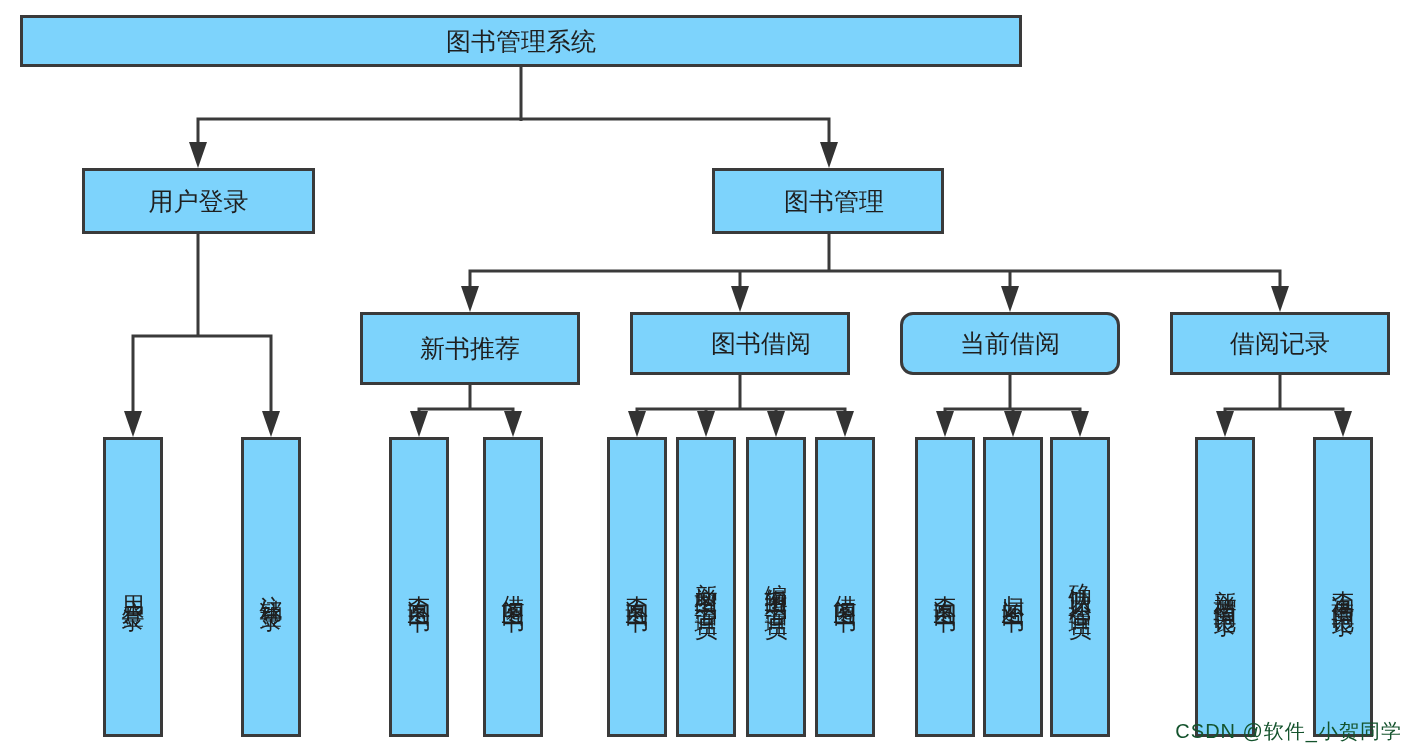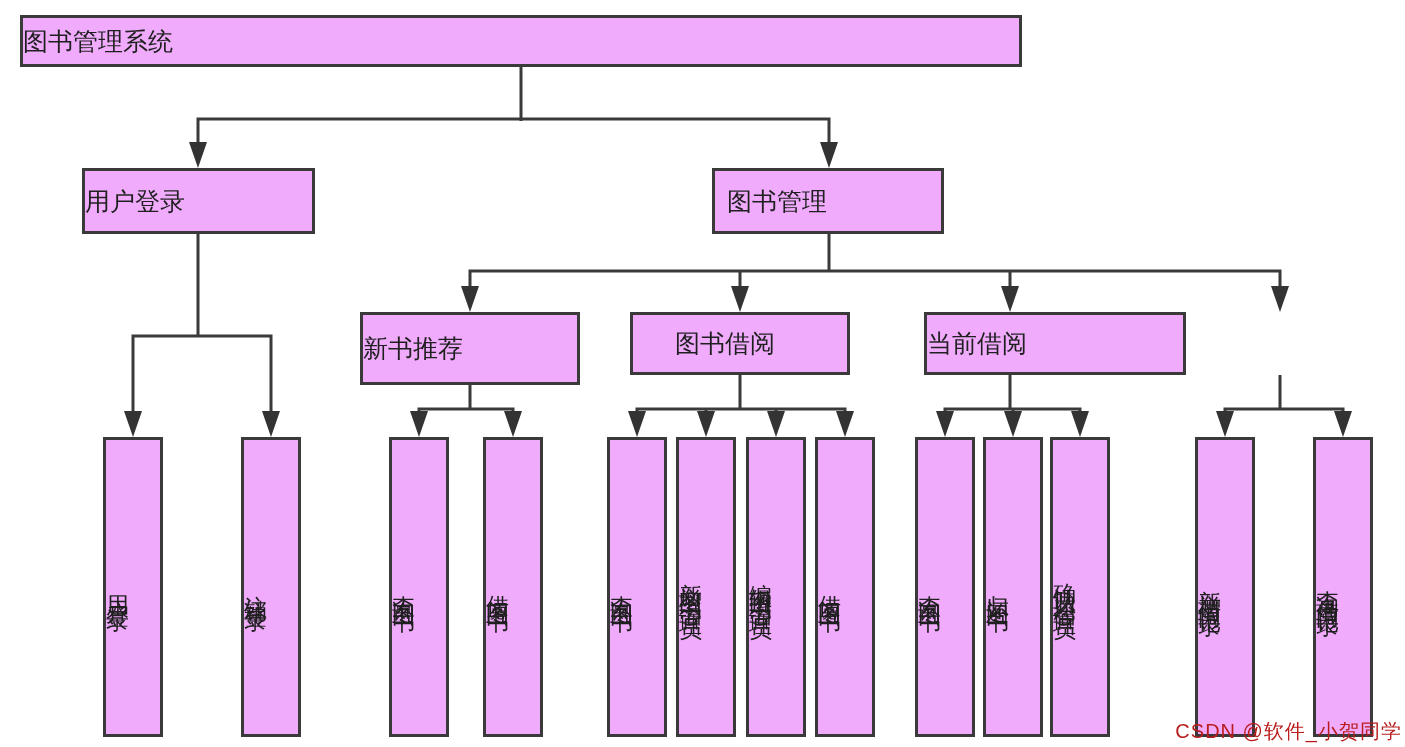--- a/index.html
+++ b/index.html
@@ -28,45 +28,45 @@
     stroke-width: 3;
     stroke-linejoin: miter;
   }
   .arrow {
     fill: #333333;
     stroke: none;
   }
   .box {
     position: absolute;
     box-sizing: border-box;
-    background: #f0abfc;
+    background: #7dd3fc;
     border: 3px solid #3a3a3a;
     display: flex;
     align-items: center;
-    justify-content: flex-start;
+    justify-content: center;
     color: #1f1f1f;
   }
   .hlabel {
     font-size: 25px;
     line-height: 1;
     white-space: nowrap;
   }
   .leaf .vlabel {
     writing-mode: vertical-rl;
     text-orientation: mixed;
     font-size: 23px;
     letter-spacing: 5px;
     line-height: 1;
   }
   .watermark {
     position: absolute;
     right: 3px;
     top: 718px;
     font-size: 20px;
-    color: #b91c1c;
+    color: #14532d;
     letter-spacing: 1px;
     white-space: nowrap;
     z-index: 10;
     margin-left: 31px;
   }
 </style>
 </head>
 <body>
 
 <div class="stage">
@@ -118,22 +118,25 @@
   <div class="box" style="left:712px; top:168px; width:232px; height:66px;padding-left:12px;">
     <span class="hlabel">图书管理</span>
   </div>
 
   <div class="box" style="left:360px; top:312px; width:220px; height:73px;">
     <span class="hlabel">新书推荐</span>
   </div>
   <div class="box" style="left:630px; top:312px; width:220px; height:63px;padding-left:42px;">
     <span class="hlabel">图书借阅</span>
   </div>
-  <div class="box" style="left:924px; top:312px; width:262px; height:63px;">
+  <div class="box" style="left:900px; top:312px; width:220px; height:63px;border-radius:13px;">
     <span class="hlabel">当前借阅</span>
+  </div>
+  <div class="box" style="left:1170px; top:312px; width:220px; height:63px;">
+    <span class="hlabel">借阅记录</span>
   </div>
 
   <div class="box leaf" style="left:103px; top:437px; width:60px; height:300px;">
     <span class="vlabel">用户登录</span>
   </div>
   <div class="box leaf" style="left:241px; top:437px; width:60px; height:300px;">
     <span class="vlabel">注销登录</span>
   </div>
 
   <div class="box leaf" style="left:389px; top:437px; width:60px; height:300px;">

